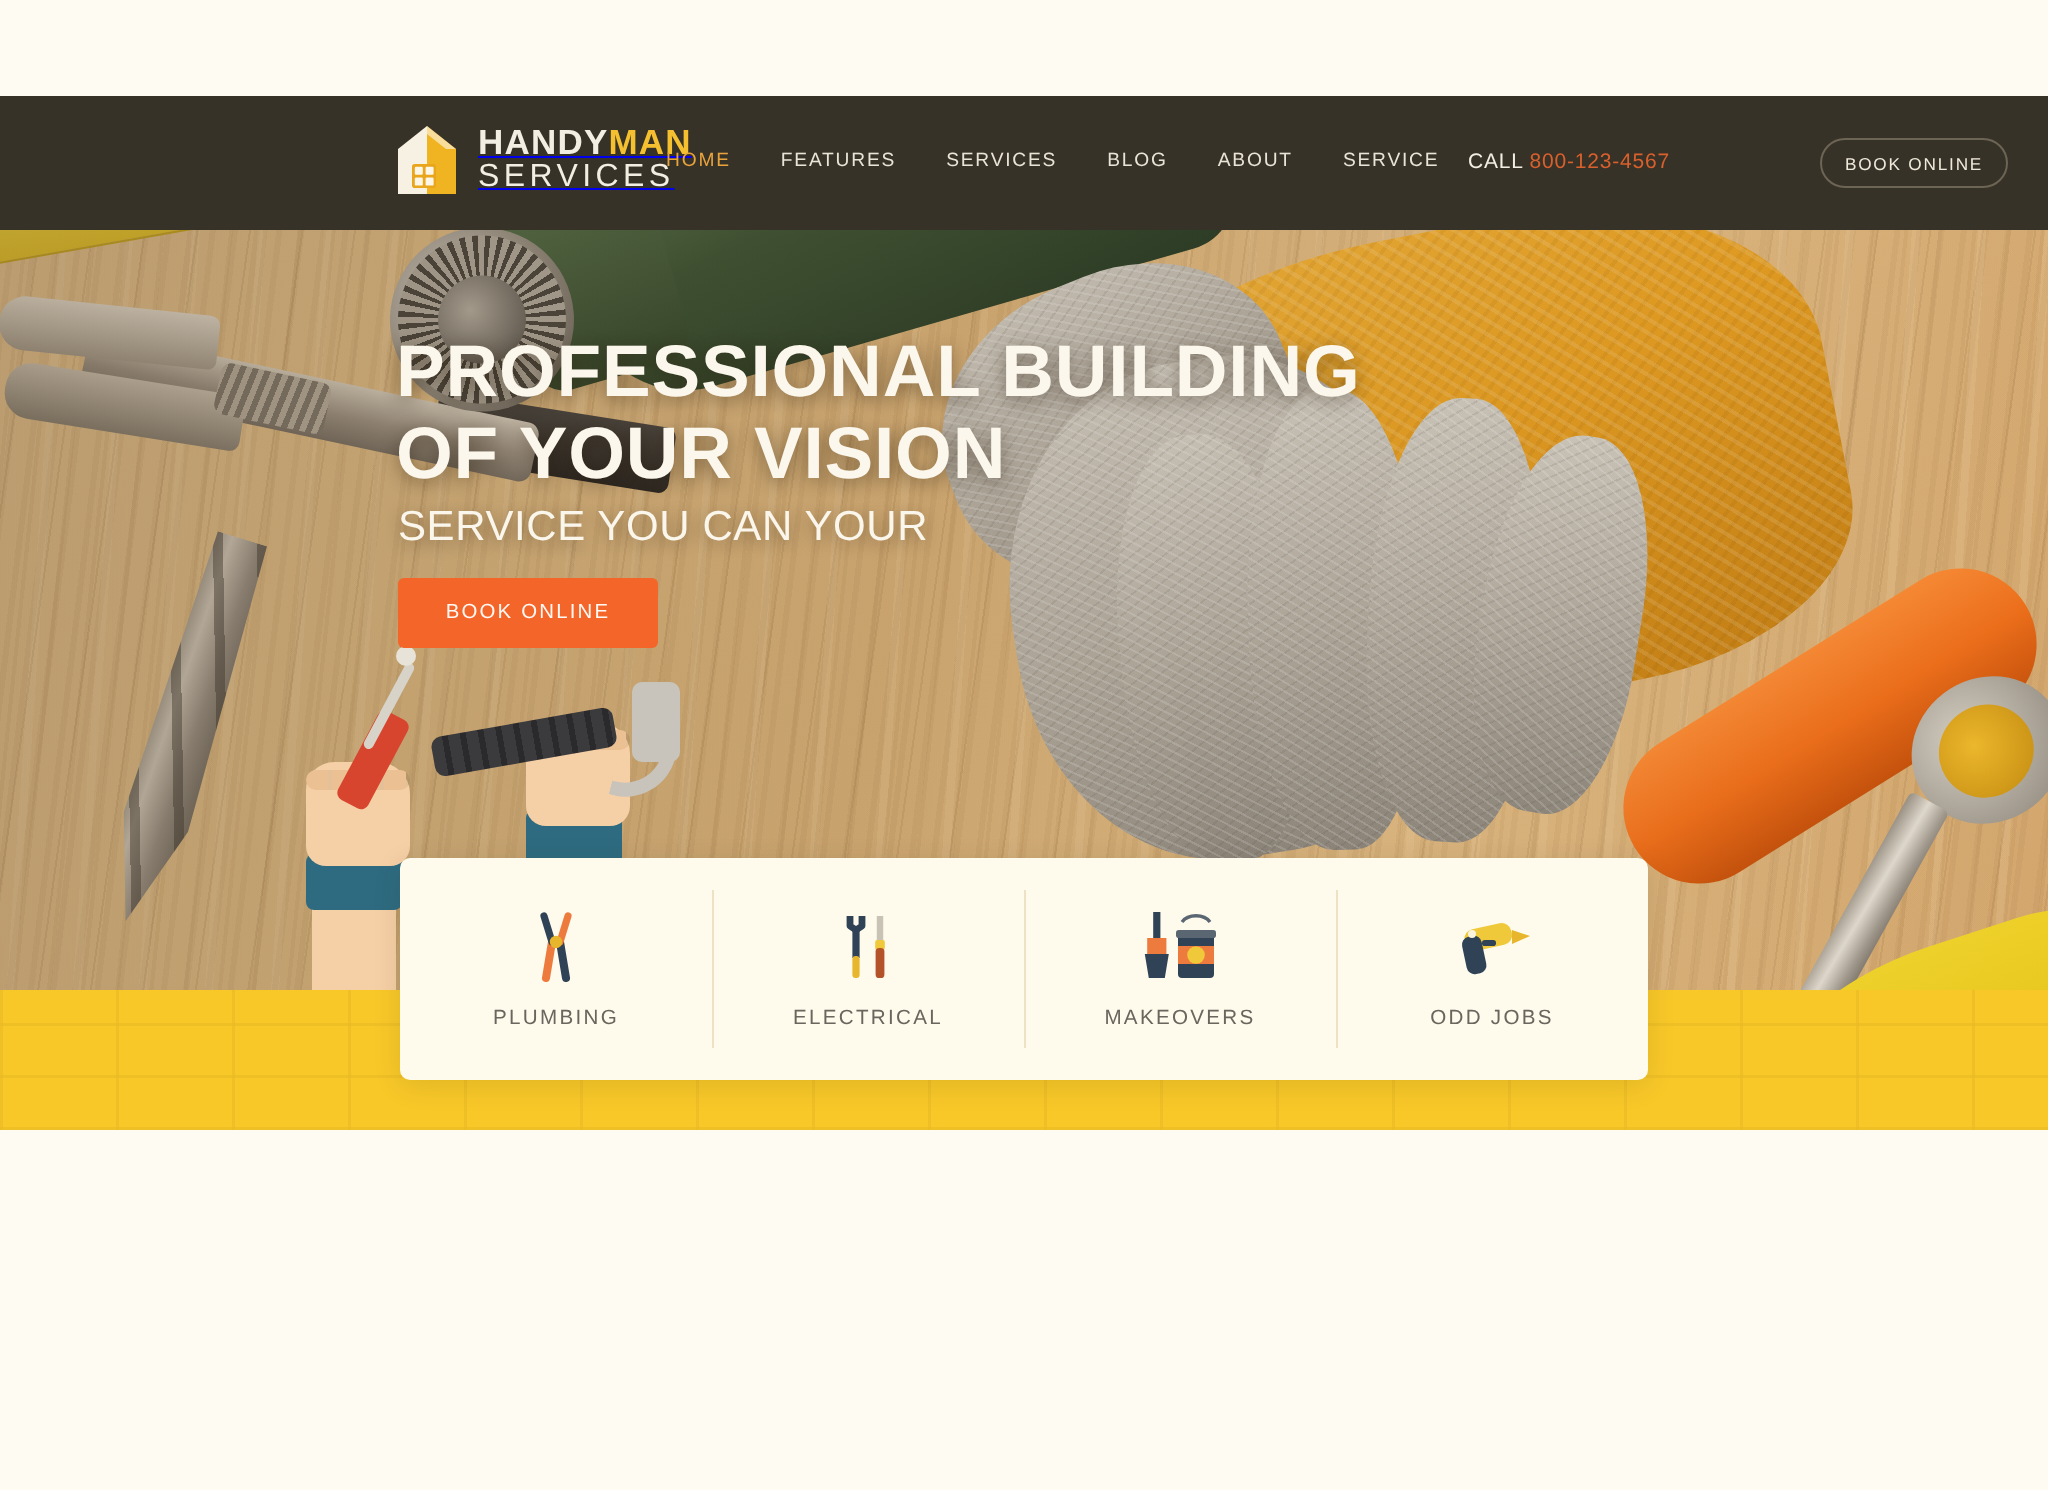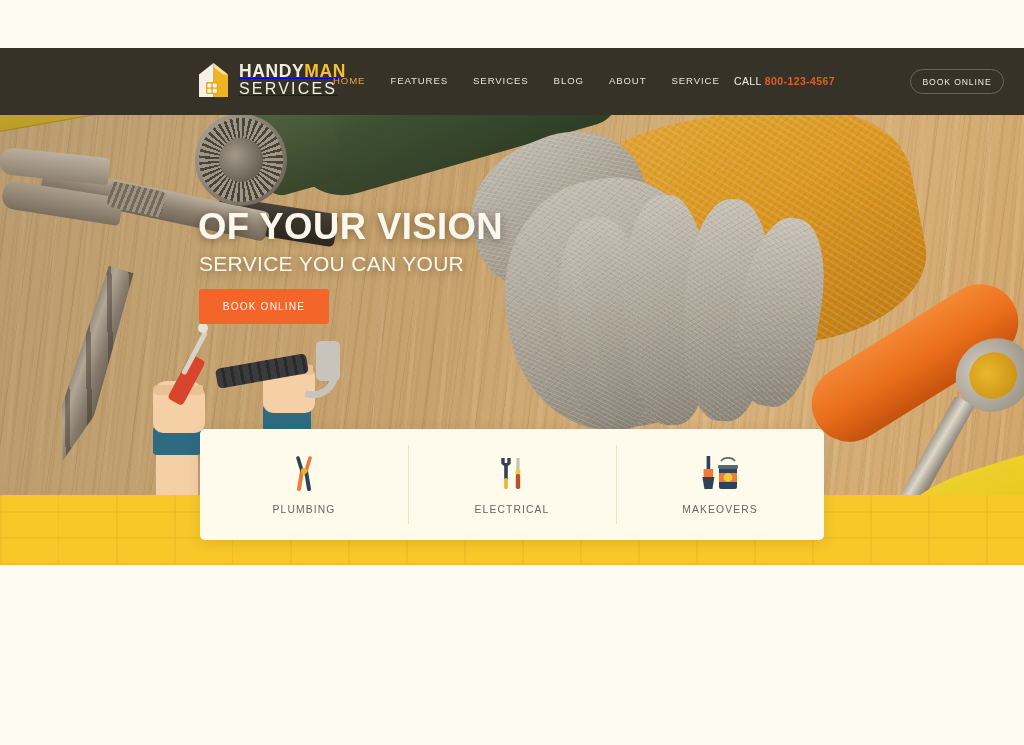--- a/index.html
+++ b/index.html
@@ -26,21 +26,21 @@
 
   .nav { position:absolute; left:333px; top:27px; display:flex; gap:25px; }
   .nav a {
     font-size:9.6px; letter-spacing:0.9px; color:#E9E4D6;
     text-decoration:none; font-weight:500; white-space:nowrap;
   }
   .nav a.active { color:#E8A33C; }
 
   .callbox { position:absolute; right:189px; top:27px; font-size:10.5px; letter-spacing:0.4px; white-space:nowrap; }
   .callbox .lbl { color:#F2EEE2; font-weight:normal; }
-  .callbox .num { color:#D9602C; font-weight:700; }
+  .callbox .num { color:#D9602C; font-weight:400; }
   .hdr-btn {
     position:absolute; right:20px; top:21px;
     width:94px; height:25px; border:1px solid #6C6454; border-radius:13px;
     background:transparent; color:#EFE9DB;
     font-size:8.6px; letter-spacing:0.9px; font-family:inherit;
     cursor:pointer; display:flex; align-items:center; justify-content:center;
   }
 
   
   .hero { position:absolute; top:67px; left:0; width:1024px; height:428px; overflow:hidden; }
@@ -359,21 +359,21 @@
       <div class="arm" style="left:126px; top:74px; height:70px;"></div>
       <div class="cuff" style="left:123px; top:62px;"></div>
       <div class="fist" style="left:123px; top:18px;"></div>
       <div class="knuck" style="left:123px; top:22px;"></div>
       <div class="hammer-grip" style="left:76px; top:18px;"></div>
       <div class="hammer-head" style="left:176px; top:-2px;"></div>
       <div class="hammer-claw" style="left:168px; top:24px;"></div>
     </div>
 
     <h1 style="position:absolute;left:198px;top:98px;font-size:36.5px;line-height:41px;font-weight:bold;letter-spacing:.4px;color:#FBF7EC;text-shadow:0 2px 9px rgba(40,26,8,.45);z-index:15;">
-      <br>
+      <span>PROFESSIONAL BUILDING</span><br>
       <span>OF YOUR VISION</span>
     </h1>
 
     <div style="position:absolute;left:199px;top:185px;font-size:21px;letter-spacing:.3px;color:#FAF6EB;text-shadow:0 2px 8px rgba(40,26,8,.4);z-index:15;">SERVICE YOU CAN YOUR</div>
 
     <button style="position:absolute;left:199px;top:222px;width:130px;height:35px;border:none;border-radius:3px;background:#F4652A;color:#FFF8F2;font-size:10.2px;letter-spacing:1.1px;font-family:inherit;cursor:pointer;z-index:15;">BOOK ONLINE</button>
   </div>
 
   <div class="yband"></div>
 
@@ -417,20 +417,32 @@
           <path d="M24 6 a8 6 0 0 1 14 0" fill="none" stroke="#5A6672" stroke-width="1.7"></path>
           <rect x="22" y="10" width="18" height="24" rx="2" fill="#2F4256"></rect>
           <rect x="21" y="10" width="20" height="4" rx="1.4" fill="#5A6672"></rect>
           <rect x="22" y="18" width="18" height="9" fill="#EE7B3E"></rect>
           <circle cx="31" cy="22.5" r="4.4" fill="#F0C93A"></circle>
         </svg>
       </span>
       <span class="svc-lbl">MAKEOVERS</span>
     </div>
 
+    <div class="svc">
+      <span class="svc-ico">
+        <svg width="46" height="36" viewBox="0 0 46 36">
+          <rect x="9" y="8" width="24" height="11" rx="5" fill="#F0C93A" transform="rotate(-12 21 13)"></rect>
+          <path d="M33 10 L42 13 L33 17 Z" fill="#E8B62C"></path>
+          <rect x="9" y="13" width="10" height="19" rx="4" fill="#2F4256" transform="rotate(-12 14 22)"></rect>
+          <circle cx="13" cy="12" r="2" fill="#FBF4DC"></circle>
+          <rect x="18" y="15" width="7" height="3" rx="1.4" fill="#2F4256"></rect>
+        </svg>
+      </span>
+      <span class="svc-lbl">ODD JOBS</span>
+    </div>
   </div>
 
   <div class="why">
     
     
 
     
   </div>
 
 </div>

